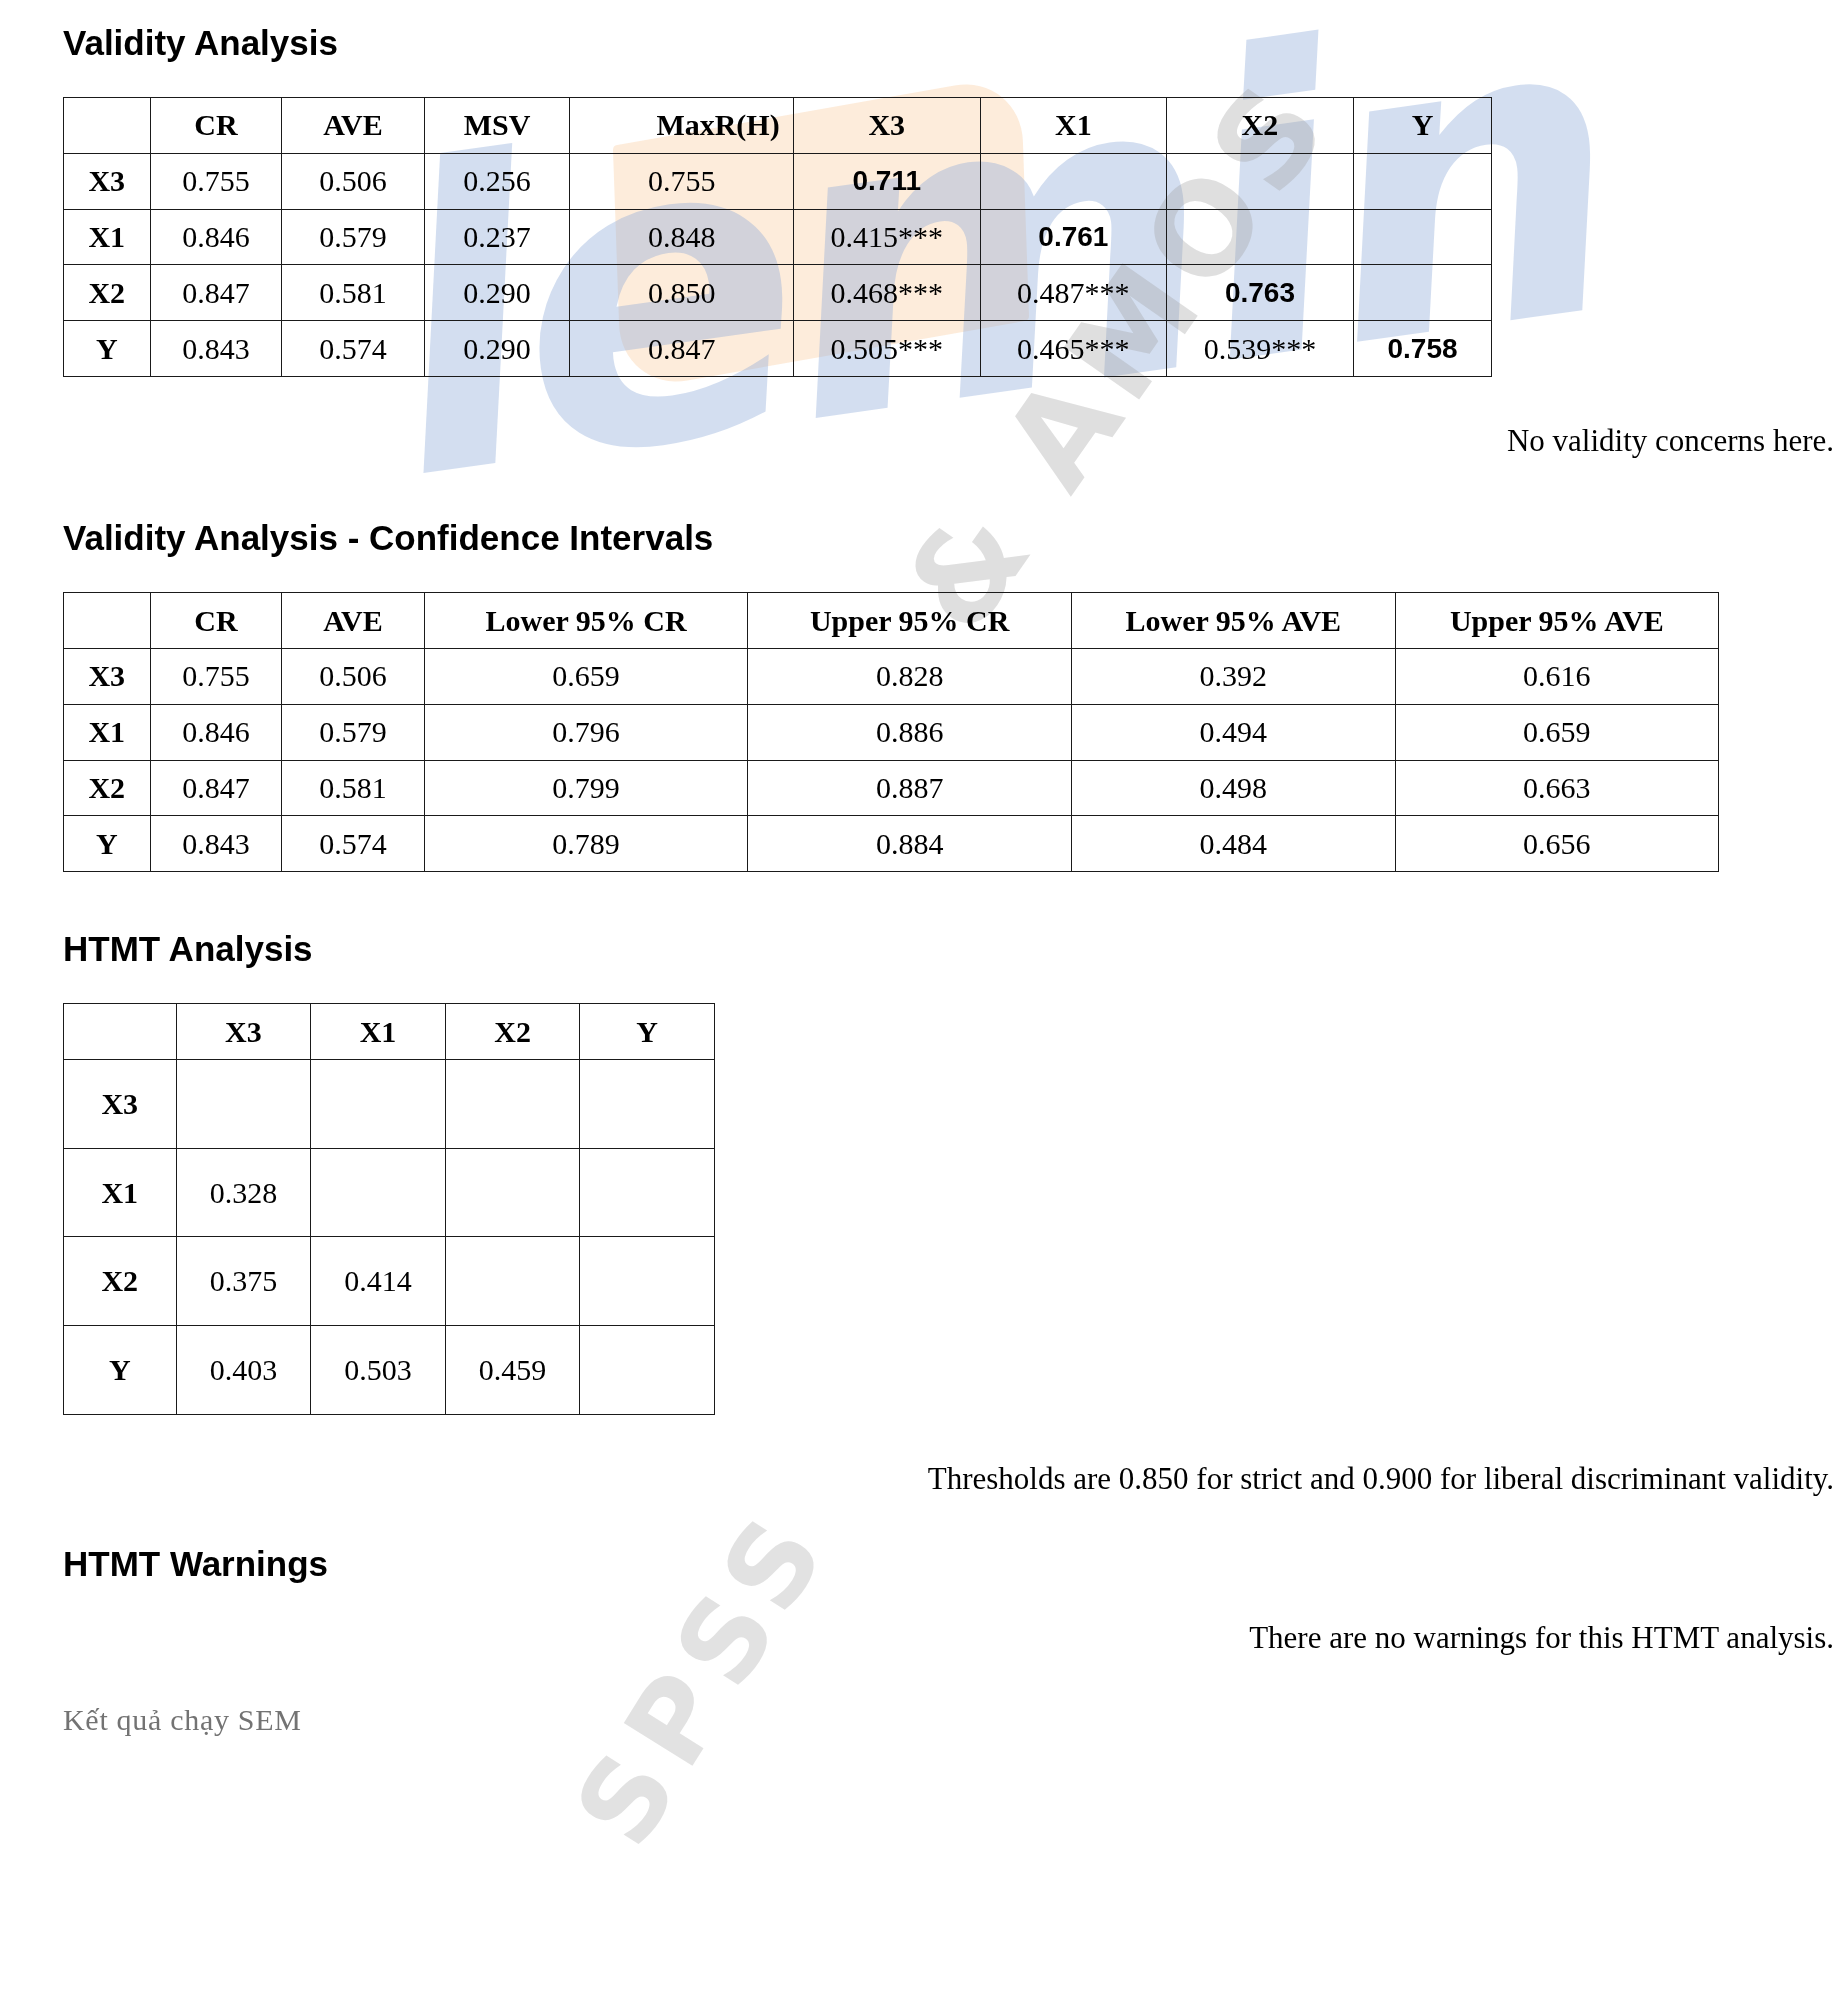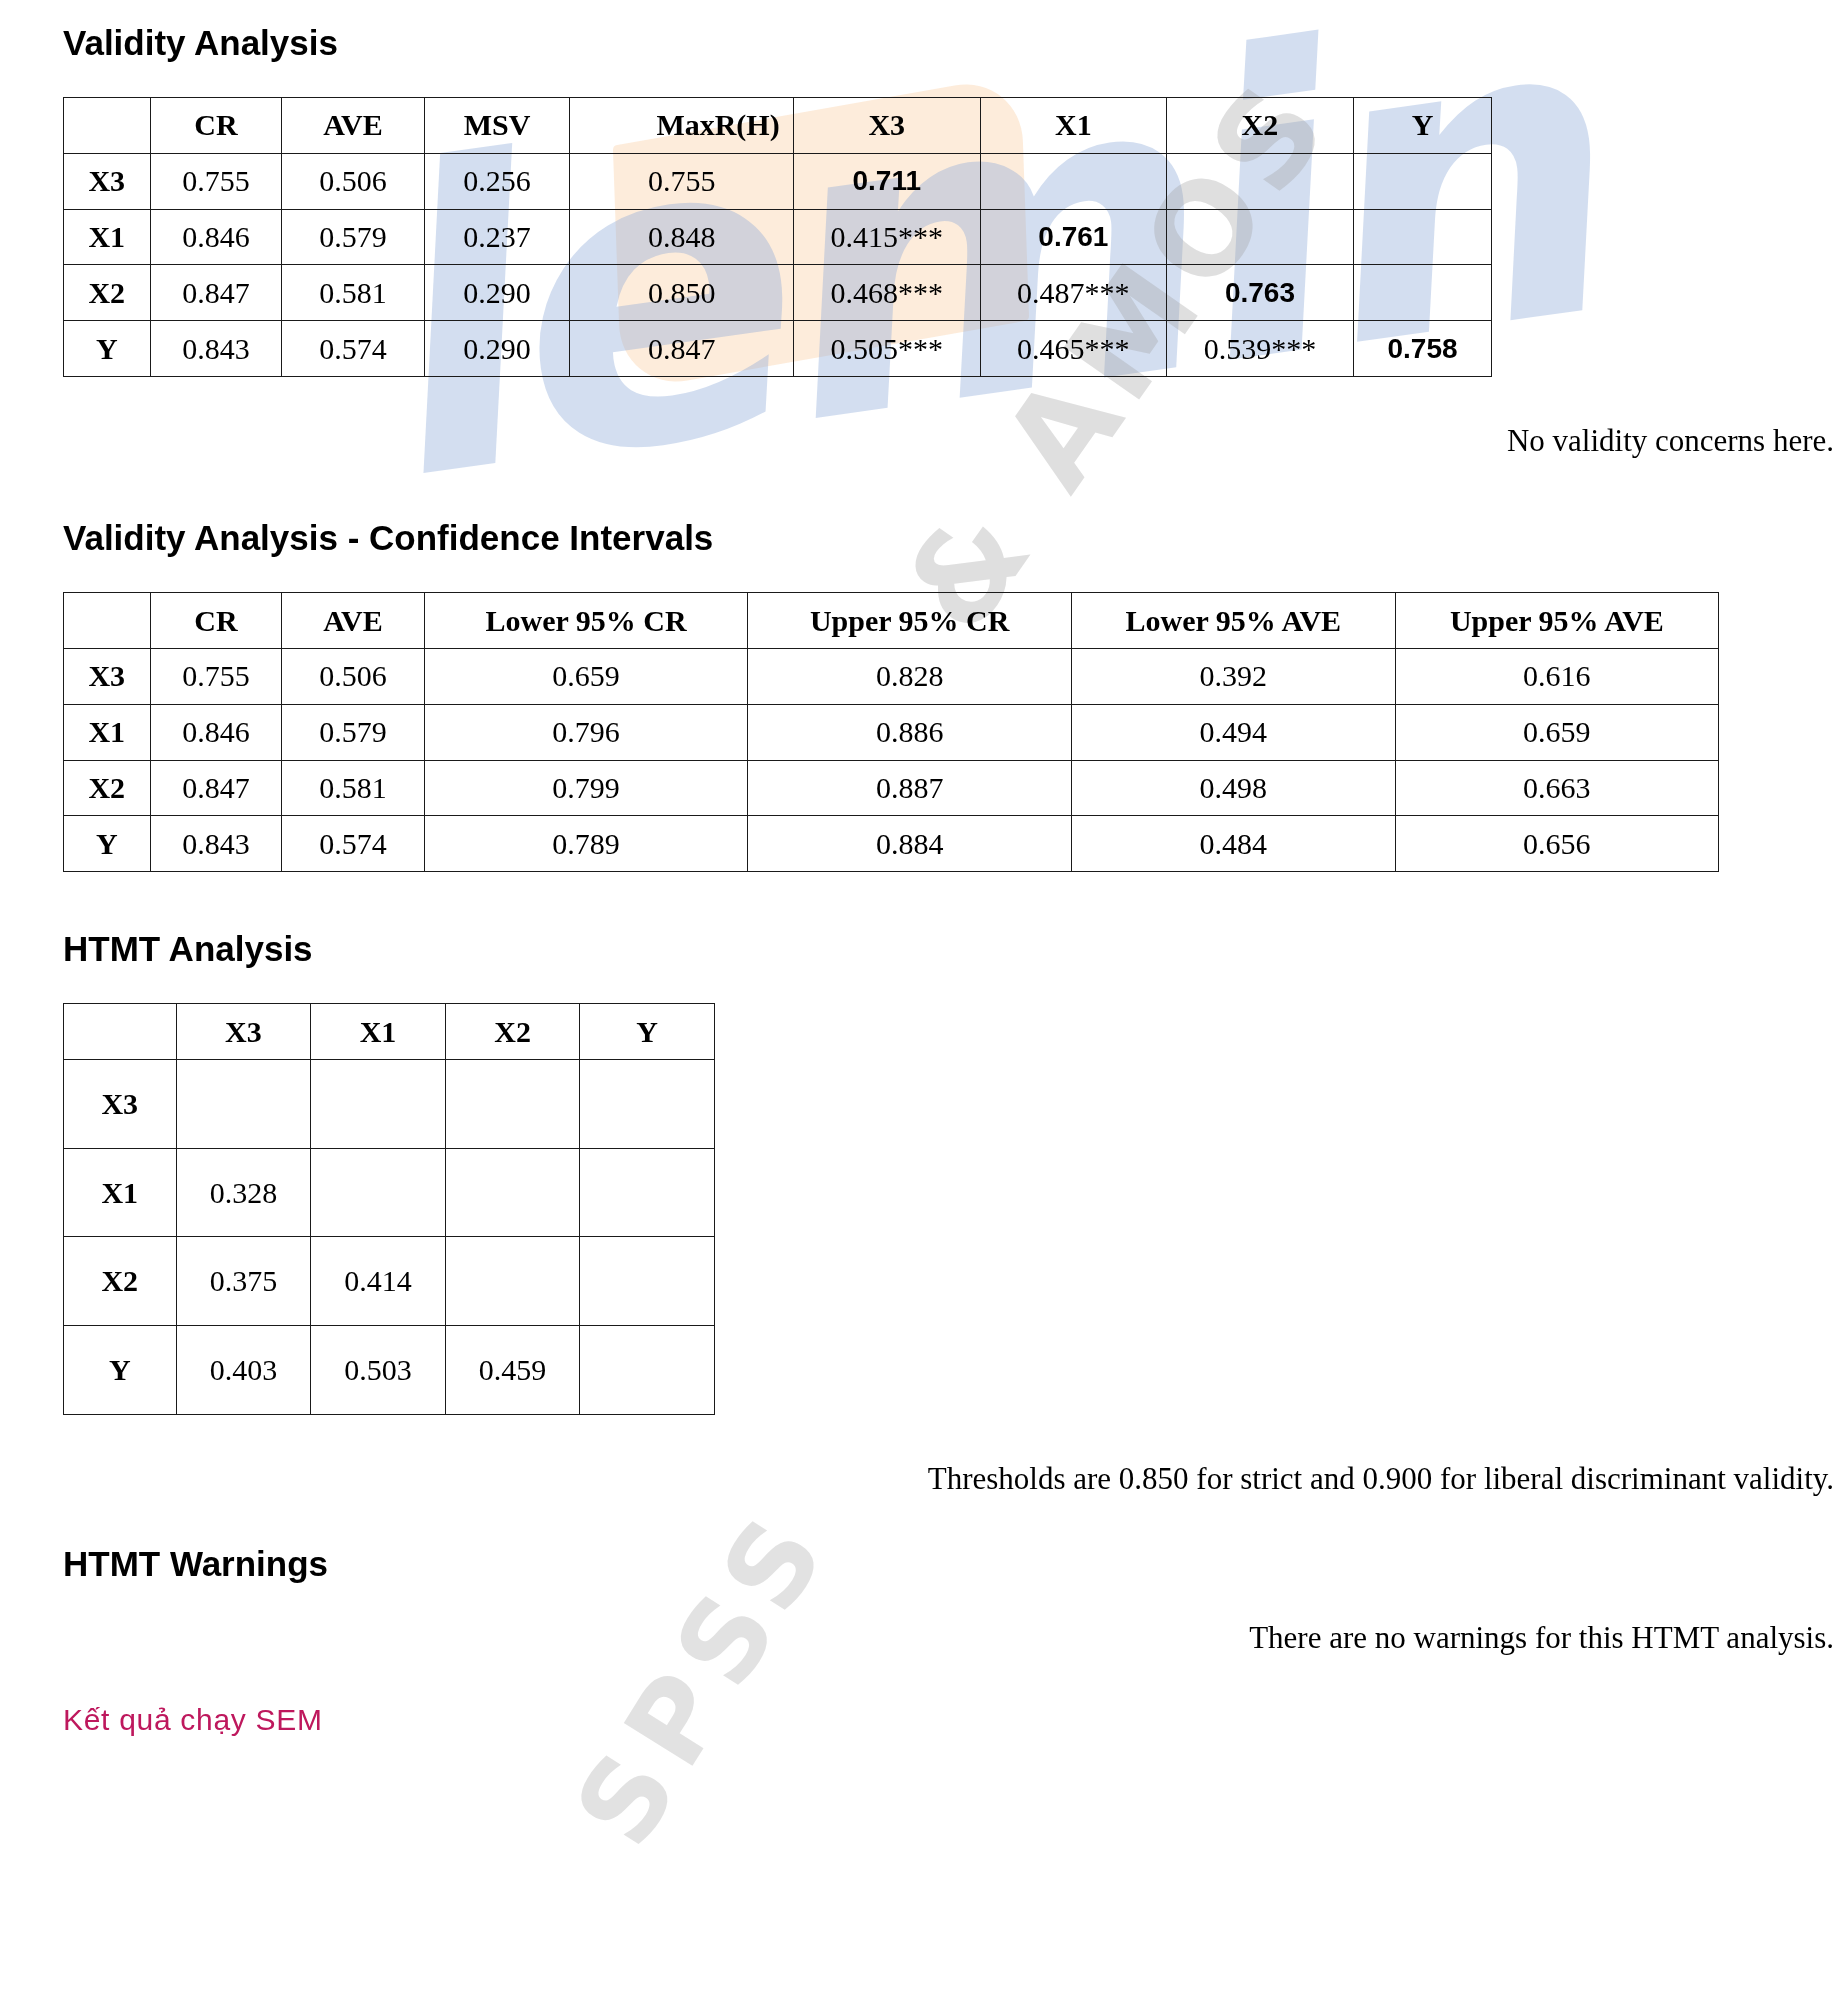--- a/index.html
+++ b/index.html
@@ -144,23 +144,23 @@
 
   .t-htmt .c-lbl { width: 85px; }
   .t-htmt .c-col { width: 107px; }
   .t-htmt td { height: 67px; }
 
   .gap-sm { height: 33px; }
   .gap-md { height: 44px; }
   .gap-lg { height: 56px; }
 
   .code-line {
-    font-family: Liberation Sans, sans-serif;
+    font-family: Liberation Serif, serif;
     font-size: 30px;
-    color: #be185d;
+    color: #737373;
     margin-left: 63px;
     letter-spacing: 0.7px;
   }
 </style>
 </head>
 <body>
 
 <div class="wm-peach"></div>
 <div class="watermark wm-blue">lemin</div>
 <div class="watermark wm-grey">&amp; AMOS</div>

